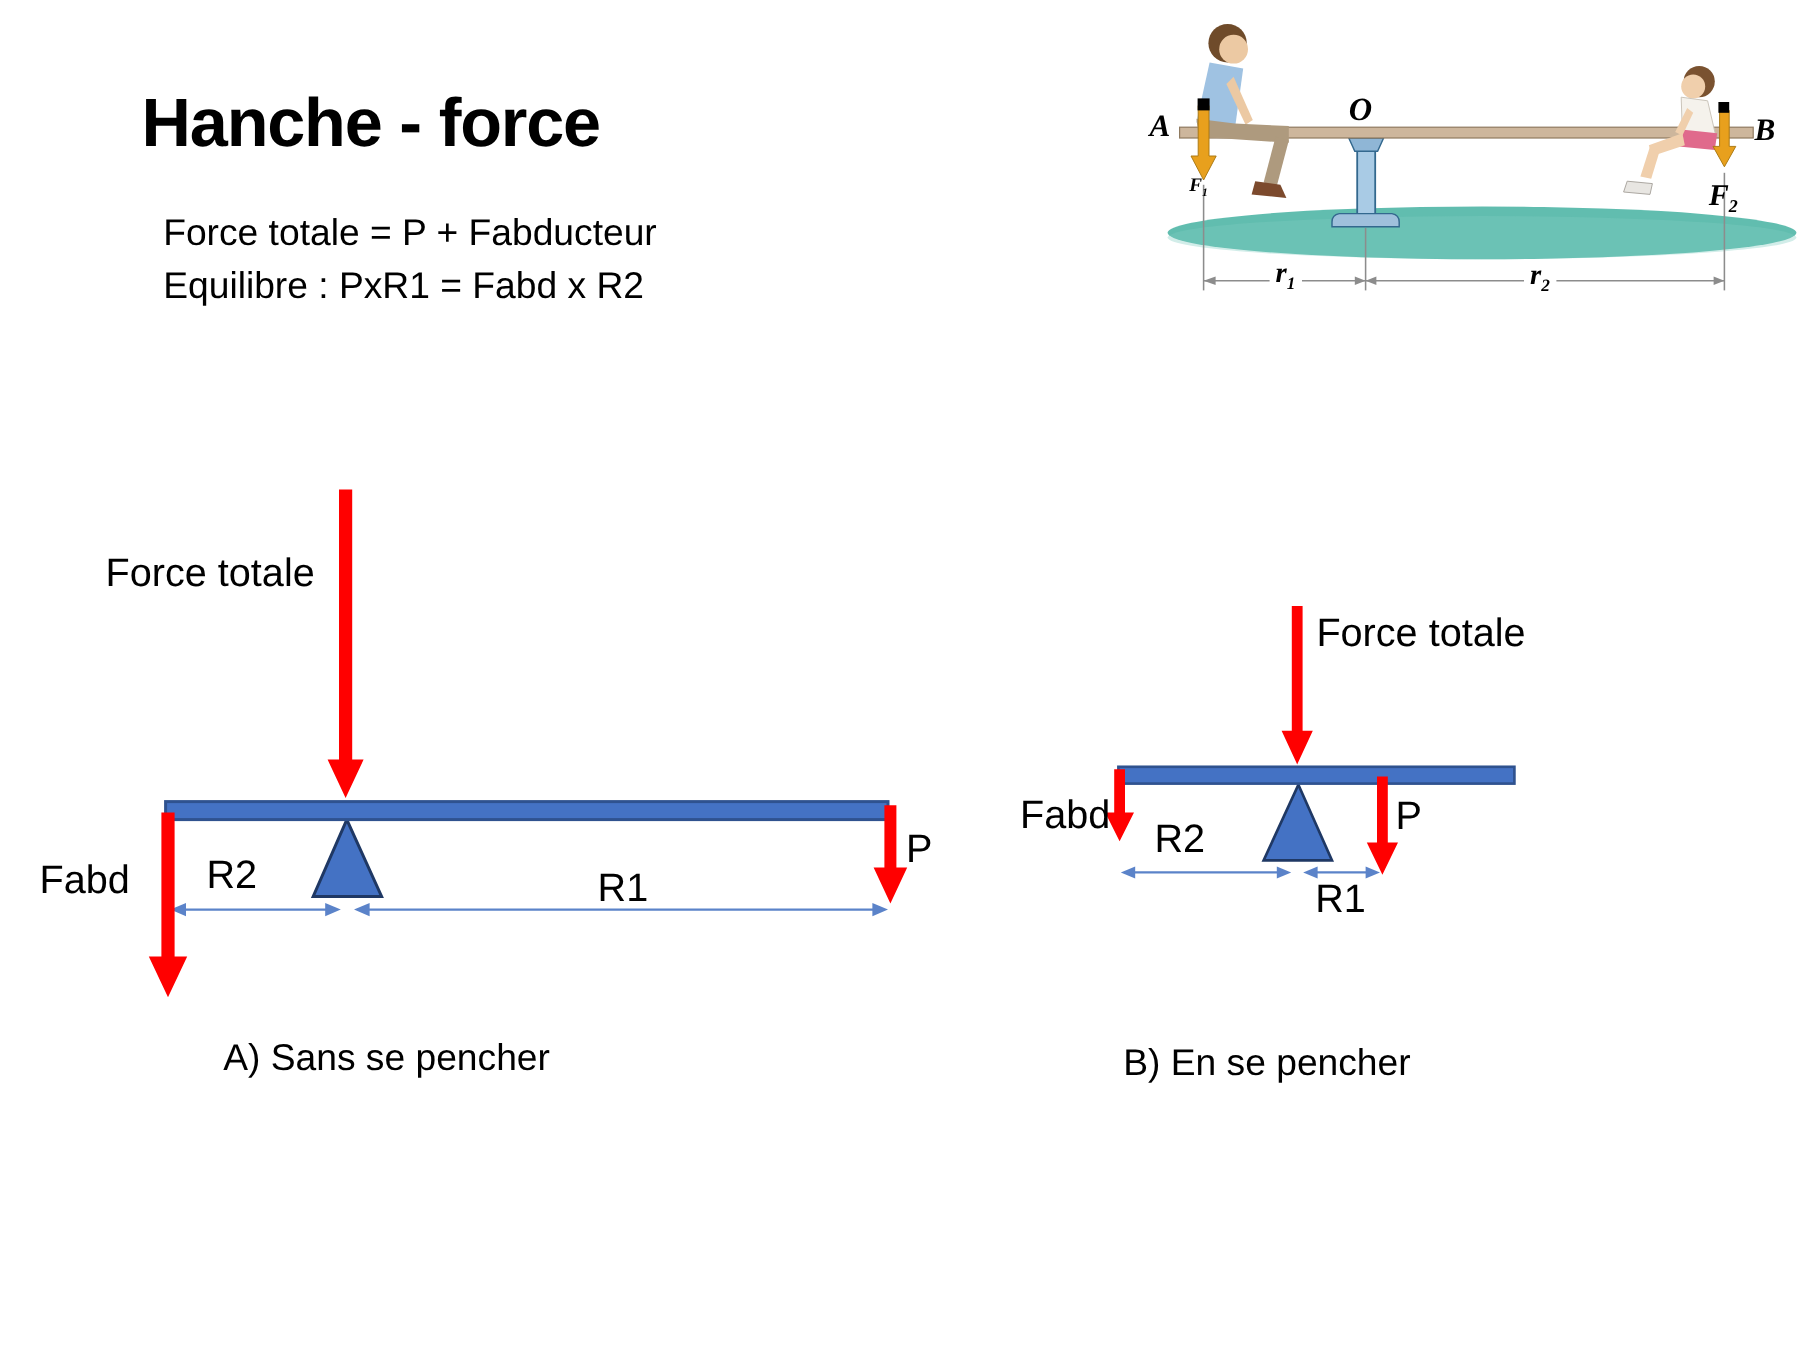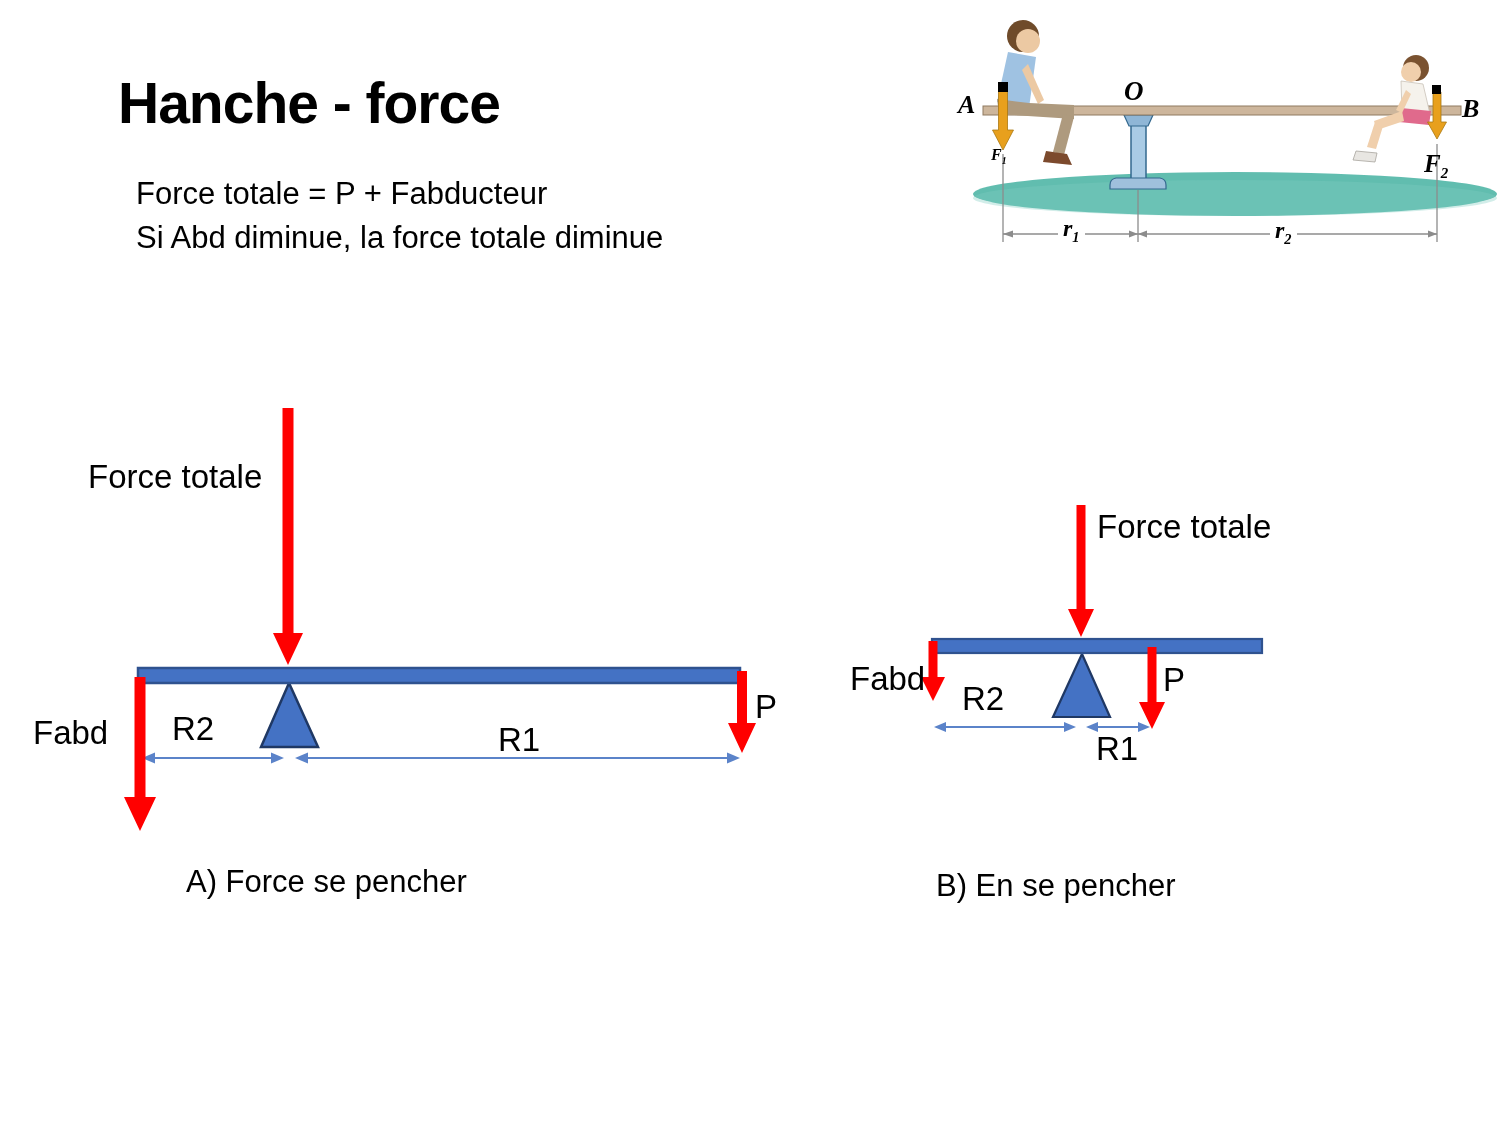--- a/index.html
+++ b/index.html
@@ -21,21 +21,21 @@
 </style>
 </head>
 <body>
 
 <div id="slide">
 
   <div class="abs title" style="left:118px;top:70px;">Hanche - force</div>
 
   <div class="abs" style="left:88px;top:172px;margin-left:48px;">
     <div class="body-line">Force totale = P + Fabducteur</div>
-    <div class="body-line">Si Abd diminue, la force totale diminue</div>
+    <div class="body-line">Equilibre : PxR1 = Fabd x R2</div>
   </div>
 
   <svg style="left:950px;top:2px;" width="545" height="252" viewBox="0 0 545 252">
 
     <ellipse cx="285" cy="192" rx="262" ry="22" fill="#45B1A1" opacity="0.85"></ellipse>
     <ellipse cx="285" cy="196" rx="262" ry="18" fill="#7FCABF" opacity="0.35"></ellipse>
 
     <rect x="181" y="119" width="15" height="60" fill="#A9CBE5" stroke="#33688E" stroke-width="1.5"></rect>
     <path d="M 174 113 L 203 113 L 198 124 L 179 124 Z" fill="#8FB6D6" stroke="#33688E" stroke-width="1.2"></path>
     <path d="M 166 176 L 210 176 Q 216 177 216 183 L 216 187 L 160 187 L 160 183 Q 160 177 166 176 Z" fill="#9FC0DC" stroke="#33688E" stroke-width="1.2"></path>
@@ -110,21 +110,21 @@
     <path d="M 134.5 287 H 145.5 V 407 H 156 L 140 441 L 124 407 H 134.5 Z" fill="#FF0000"></path>
 
     <path d="M 737 281 H 747 V 333 H 756 L 742 363 L 728 333 H 737 Z" fill="#FF0000"></path>
   </svg>
 
   <div class="abs dlabel" style="left:88px;top:458px;">Force totale</div>
   <div class="abs dlabel" style="left:33px;top:714px;">Fabd</div>
   <div class="abs dlabel" style="left:172px;top:710px;">R2</div>
   <div class="abs dlabel" style="left:498px;top:721px;">R1</div>
   <div class="abs dlabel" style="left:755px;top:688px;">P</div>
-  <div class="abs caption" style="left:186px;top:864px;">A) Force se pencher</div>
+  <div class="abs caption" style="left:186px;top:864px;">A) Sans se pencher</div>
 
   <svg style="left:850px;top:490px;" width="450" height="290" viewBox="0 0 450 290">
 
     <g>
       <line x1="93" y1="237" x2="217" y2="237" stroke="#5B83C9" stroke-width="2"></line>
       <polygon points="84,237 96,232 96,242" fill="#5B83C9"></polygon>
       <polygon points="226,237 214,232 214,242" fill="#5B83C9"></polygon>
       <line x1="245" y1="237" x2="291" y2="237" stroke="#5B83C9" stroke-width="2"></line>
       <polygon points="236,237 248,232 248,242" fill="#5B83C9"></polygon>
       <polygon points="300,237 288,232 288,242" fill="#5B83C9"></polygon>

